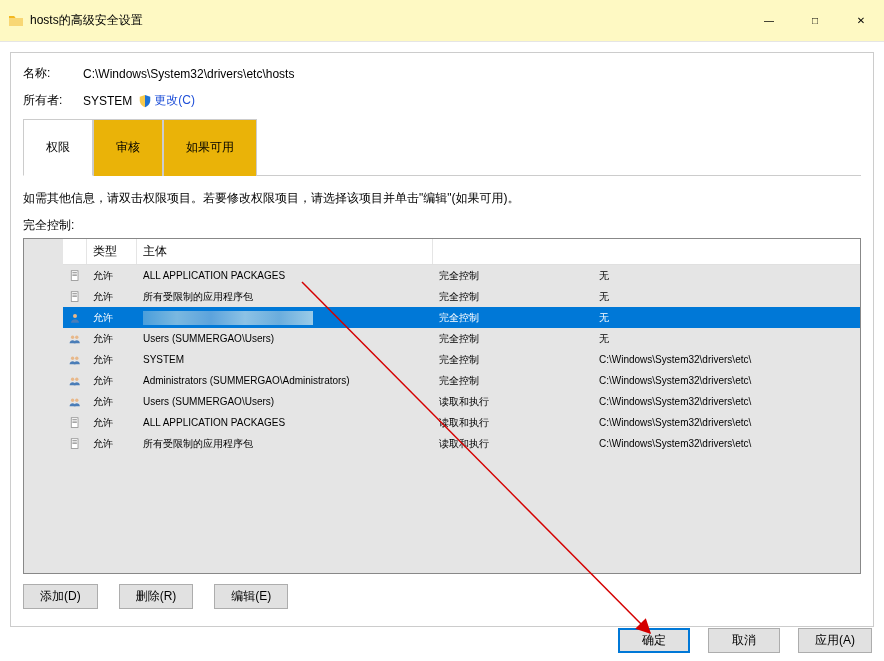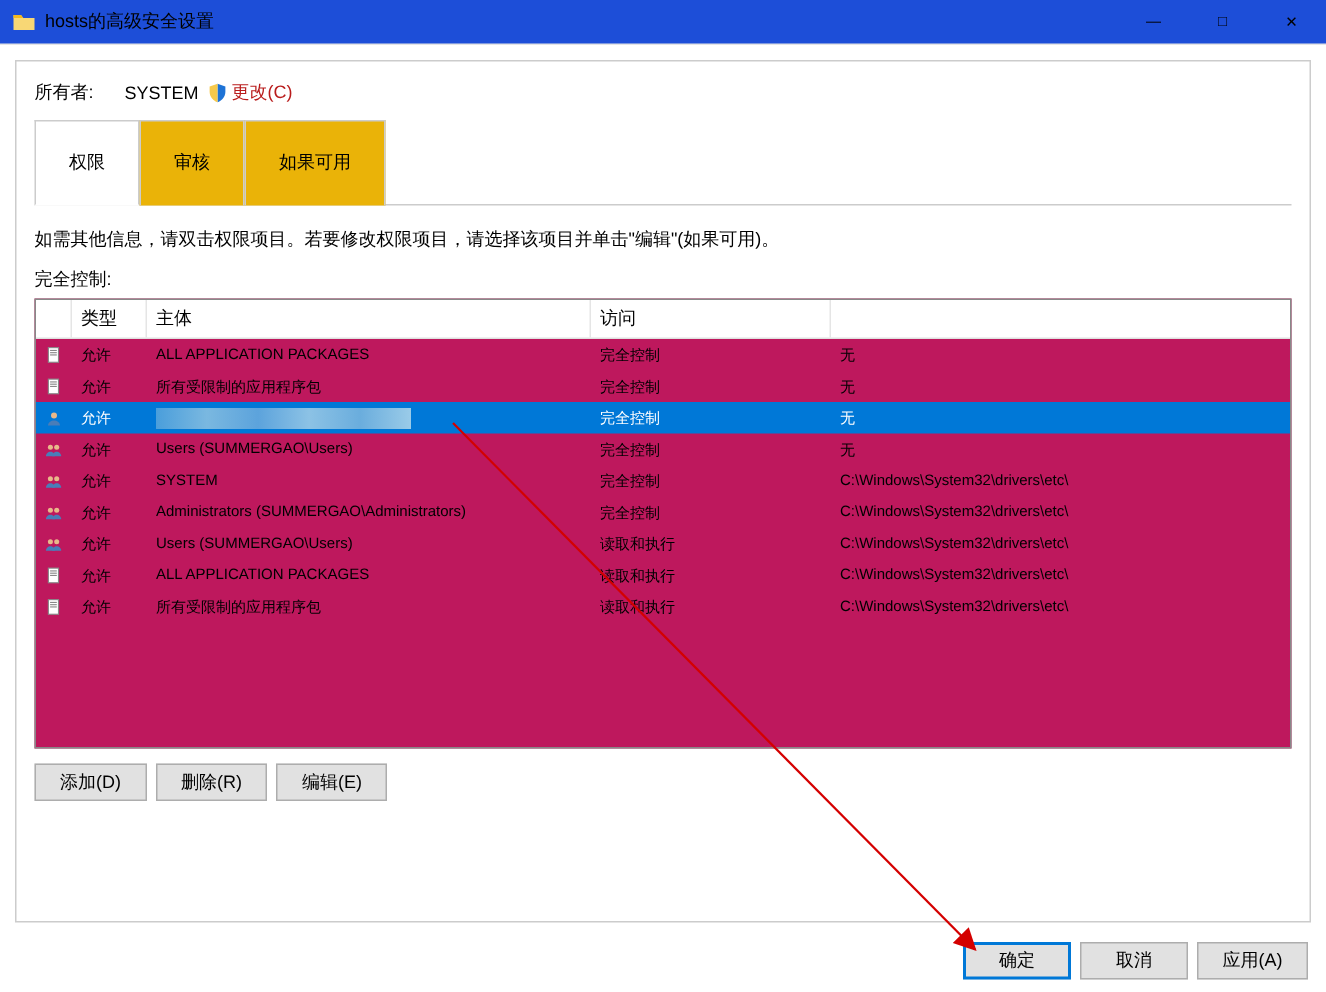--- a/index.html
+++ b/index.html
@@ -1,47 +1,47 @@
 <!DOCTYPE html>
 <html><head>
 <meta charset="utf-8">
 <style>
 * { box-sizing: border-box; margin: 0; padding: 0; }
 body { font-family: "Microsoft YaHei", "Segoe UI", Tahoma, sans-serif; font-size: 12px; background: #fff; color: #000; width: 884px; height: 661px; overflow: hidden; position: relative; }
-.titlebar { height: 30px; background: #1d4ed8; border-bottom: 1px solid #e5e5e5; display: flex; align-items: center; padding: 0 0 0 8px; }
+.titlebar { height: 42px; background: #fef9c3; border-bottom: 1px solid #e5e5e5; display: flex; align-items: center; padding: 0 0 0 8px; }
 .titlebar .folder-icon { width: 16px; height: 16px; margin-right: 6px; }
 .titlebar .title { flex: 1; font-size: 12px; }
 .titlebar .win-btns { display: flex; }
 .titlebar .win-btn { width: 46px; height: 30px; display: flex; align-items: center; justify-content: center; font-family: "Segoe UI Symbol", sans-serif; font-size: 10px; cursor: pointer; }
 .content-frame { border: 1px solid #ccc; margin: 10px; padding: 12px 12px 10px 12px; height: 575px; position: relative; }
 .field-row { display: flex; align-items: center; margin-bottom: 10px; font-size: 12px; }
 .field-label { width: 60px; }
-.change-link { color: #b91c1c; margin-left: 6px; cursor: pointer; display: inline-flex; align-items: center; }
+.change-link { color: #1d4ed8; margin-left: 6px; cursor: pointer; display: inline-flex; align-items: center; }
 .shield-icon { width: 14px; height: 14px; margin-right: 2px; }
 .tabs { display: flex; border-bottom: 1px solid #ccc; margin-top: 8px; }
 .tab { padding: 19px 22px; border: 1px solid #ccc; border-bottom: none; margin-right: 0; margin-bottom: -1px; background: #fff; cursor: pointer; font-size: 12px; }
 .tab.active { background: #fff; border-bottom: 1px solid #fff; }
 .tab:not(.active) { background: #eab308; border-color: #ccc; font-family: Liberation Mono, monospace; }
 .hint { margin: 14px 0 10px 0; font-size: 12px; }
 .entries-label { font-size: 12px; margin-bottom: 4px; }
-.listbox { border: 1px solid #888; height: 300px; overflow: auto; background: #be185d; }
+.listbox { border: 1px solid #888; height: 336px; overflow: auto; background: #e5e5e5; padding-left: 39px; }
 .list-header { display: flex; border-bottom: 1px solid #e0e0e0; background: #fff; font-size: 12px; }
 .list-header .col { padding: 4px 6px; border-right: 1px solid #e5e5e5; }
 .col-icon { width: 24px; flex: 0 0 24px; }
 .col-type { width: 50px; flex: 0 0 50px; }
 .col-principal { width: 296px; flex: 0 0 296px; }
 .col-access { width: 160px; flex: 0 0 160px; }
 .col-inherit { flex: 1; }
 .list-row { display: flex; align-items: center; font-size: 10px; height: 21px; cursor: default; }
 .list-row.selected { background: #0078d7; color: #fff; }
 .list-row .cell { padding: 2px 6px; white-space: nowrap; overflow: hidden; text-overflow: ellipsis; }
 .row-icon { width: 24px; flex: 0 0 24px; display: flex; align-items: center; justify-content: center; }
-.btn-row { display: flex; gap: 6px; margin-top: 10px; }
+.btn-row { display: flex; gap: 21px; margin-top: 10px; }
 .btn { border: 1px solid #adadad; background: #e1e1e1; padding: 3px 16px; font-size: 12px; font-family: inherit; cursor: pointer; min-width: 72px; }
-.bottom-btns { position: absolute; bottom: 8px; right: 12px; display: flex; gap: 6px; }
+.bottom-btns { position: absolute; bottom: 8px; right: 12px; display: flex; gap: 18px; }
 .btn.default { border: 2px solid #0078d7; padding: 2px 15px; }
 .blur-box { display: inline-block; width: 170px; height: 14px; background: linear-gradient(90deg, #4a9edb 0%, #7ab8e0 20%, #5ca3dc 40%, #8cc2e5 60%, #6aaddd 80%, #9acbe8 100%); filter: blur(0.5px); vertical-align: middle; }
 .arrow-overlay { position: absolute; top: 0; left: 0; width: 884px; height: 661px; pointer-events: none; }
 svg.icon-person { width: 18px; height: 14px; }
 svg.icon-file { width: 14px; height: 14px; }
 </style>
 </head>
 <body>
 
 <div class="titlebar">
@@ -54,20 +54,24 @@
   <span class="title">hosts的高级安全设置</span>
   <div class="win-btns">
     <div class="win-btn">—</div>
     <div class="win-btn">□</div>
     <div class="win-btn close">✕</div>
   </div>
 </div>
 
 <div class="content-frame">
 
+  <div class="field-row">
+    <span class="field-label">名称:</span>
+    <span>C:\Windows\System32\drivers\etc\hosts</span>
+  </div>
 
   <div class="field-row">
     <span class="field-label">所有者:</span>
     <span>SYSTEM</span>
     <span class="change-link">
       <span class="shield-icon">
         <svg viewBox="0 0 16 16">
             <path fill="#1e73d6" d="M8 1l6 2v4c0 4-3 7-6 8V1z"></path>
             <path fill="#f7c94b" d="M8 1L2 3v4c0 4 3 7 6 8V1z"></path>
           </svg>
@@ -83,21 +87,20 @@
   </div>
 
   <div class="hint">如需其他信息，请双击权限项目。若要修改权限项目，请选择该项目并单击"编辑"(如果可用)。</div>
   <div class="entries-label">完全控制:</div>
 
   <div class="listbox">
     <div class="list-header">
       <div class="col col-icon"></div>
       <div class="col col-type">类型</div>
       <div class="col col-principal">主体</div>
-      <div class="col col-access">访问</div>
     </div>
     <div id="rows-container">
         <div class="list-row">
           <div class="row-icon cell">
             <svg class="icon-file" viewBox="0 0 16 16">
               <rect x="3" y="1" width="9" height="13" fill="#fff" stroke="#888" stroke-width="1"></rect>
               <rect x="4.5" y="3" width="6" height="1" fill="#888"></rect>
               <rect x="4.5" y="5" width="6" height="1" fill="#888"></rect>
               <rect x="4.5" y="7" width="6" height="1" fill="#888"></rect>
             </svg>

